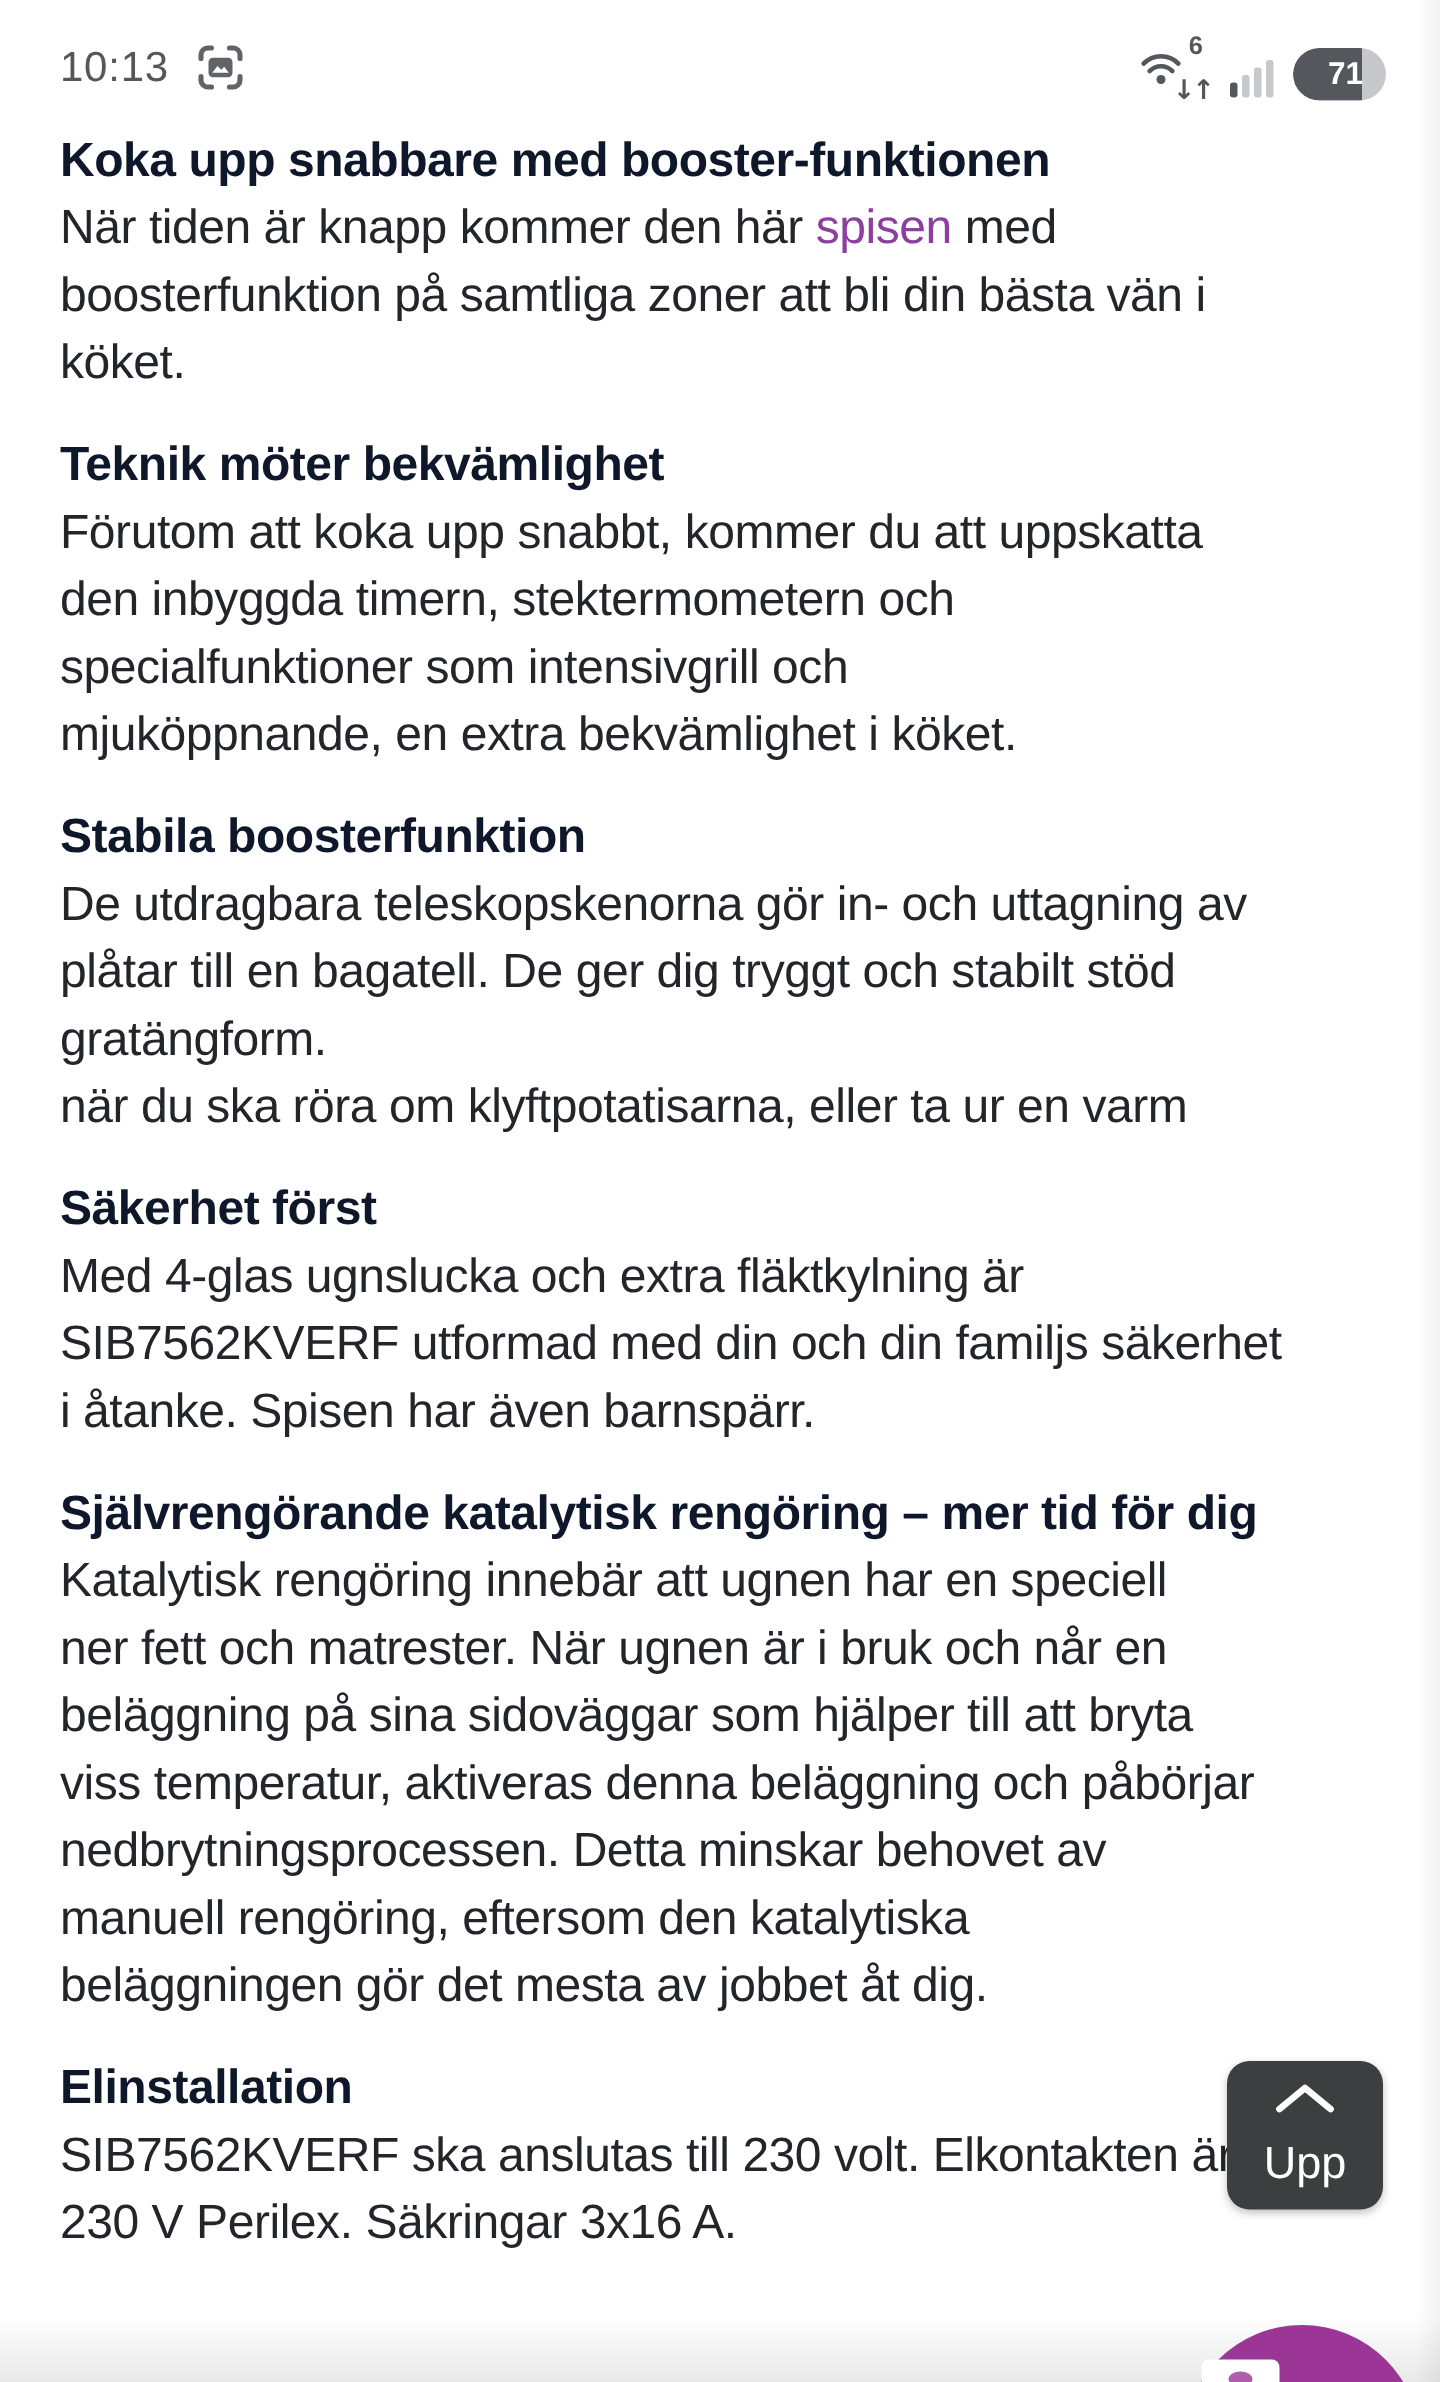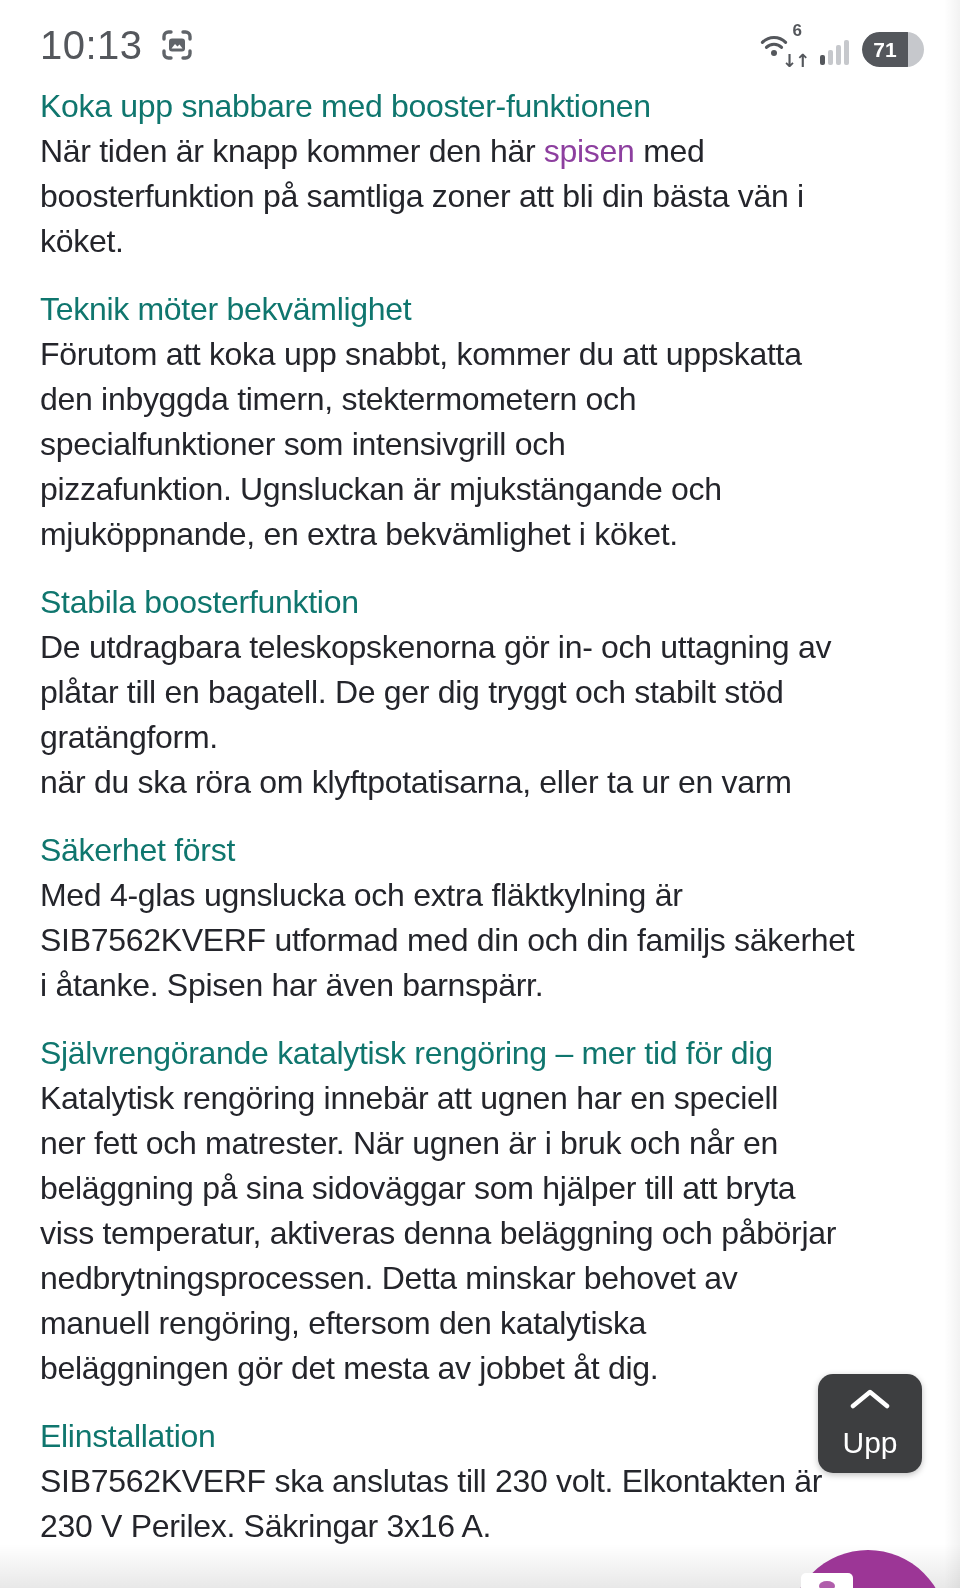--- a/index.html
+++ b/index.html
@@ -4,38 +4,38 @@
 <style>
   html,body{margin:0;padding:0;}
   body{width:960px;height:1588px;overflow:hidden;background:#ffffff;
        font-family:"Liberation Sans","DejaVu Sans",sans-serif;position:relative;}
   .page{position:relative;width:960px;height:1588px;overflow:hidden;}
 
   
   .statusbar{display:flex;justify-content:space-between;align-items:center;
              padding:18px 36px 0 40px;height:54px;}
   .sb-left{display:flex;align-items:center;gap:14px;}
-  .sb-time{font-size:40px;font-weight:500;color:#54575c;letter-spacing:.5px;}
+  .sb-time{font-size:28px;font-weight:500;color:#54575c;letter-spacing:.5px;}
   .sb-right{display:flex;align-items:flex-end;gap:10px;}
   .wifi-wrap{position:relative;width:52px;height:44px;}
   .wifi-num{position:absolute;top:-2px;right:8px;font-size:17px;font-weight:700;color:#54575c;}
   .wifi-arrows{position:absolute;bottom:-4px;right:2px;font-size:18px;font-weight:700;
                color:#54575c;font-family:"DejaVu Sans",sans-serif;letter-spacing:-2px;}
   .battery{position:relative;width:62px;height:35px;border-radius:18px;background:#c6c8cc;
            overflow:hidden;}
   .battery-fill{position:absolute;left:0;top:0;bottom:0;width:74%;background:#54575c;
                 border-radius:18px 0 0 18px;}
-  .battery-num{position:absolute;left:0;top:0;width:74%;height:100%;display:flex;
+  .battery-num{position:absolute;left:12px;top:0;width:74%;height:100%;display:flex;
                align-items:center;justify-content:center;color:#fff;font-size:21px;
                font-weight:700;}
 
   
   .article{padding:12px 36px 0 40px;}
-  h2.section-heading{margin:0;font-size:32px;line-height:45px;font-weight:400;
-      color:#0f766e;letter-spacing:-.3px;}
+  h2.section-heading{margin:0;font-size:32px;line-height:45px;font-weight:700;
+      color:#0f172a;letter-spacing:-.3px;}
   p.section-body{margin:0 0 23px 0;font-size:32px;line-height:45px;color:#24252b;
       letter-spacing:-.3px;}
   section:last-child p.section-body{margin-bottom:0;}
   .text-line{display:block;white-space:nowrap;}
   a.inline-link{text-decoration:none;cursor:pointer;}
 
   
   .upp-btn{position:absolute;left:818px;top:1374px;width:104px;height:99px;
       background:#3d3e40;border-radius:15px;display:flex;flex-direction:column;
       align-items:center;justify-content:center;gap:18px;cursor:pointer;z-index:6;
@@ -112,21 +112,20 @@
           <span class="text-line"><span>boosterfunktion på samtliga zoner att bli din bästa vän i</span></span>
           <span class="text-line"><span>köket.</span></span>
         </p>
       </section>
       <section>
         <h2 class="section-heading">Teknik möter bekvämlighet</h2>
         <p class="section-body">
           <span class="text-line"><span>Förutom att koka upp snabbt, kommer du att uppskatta</span></span>
           <span class="text-line"><span>den inbyggda timern, stektermometern och</span></span>
           <span class="text-line"><span>specialfunktioner som intensivgrill och</span></span>
-          <span class="text-line"><span>pizzafunktion. Ugnsluckan är mjukstängande och</span></span>
           <span class="text-line"><span>mjuköppnande, en extra bekvämlighet i köket.</span></span>
         </p>
       </section>
       <section>
         <h2 class="section-heading">Stabila boosterfunktion</h2>
         <p class="section-body">
           <span class="text-line"><span>De utdragbara teleskopskenorna gör in- och uttagning av</span></span>
           <span class="text-line"><span>plåtar till en bagatell. De ger dig tryggt och stabilt stöd</span></span>
           <span class="text-line"><span>gratängform.</span></span>
           <span class="text-line"><span>när du ska röra om klyftpotatisarna, eller ta ur en varm</span></span>

